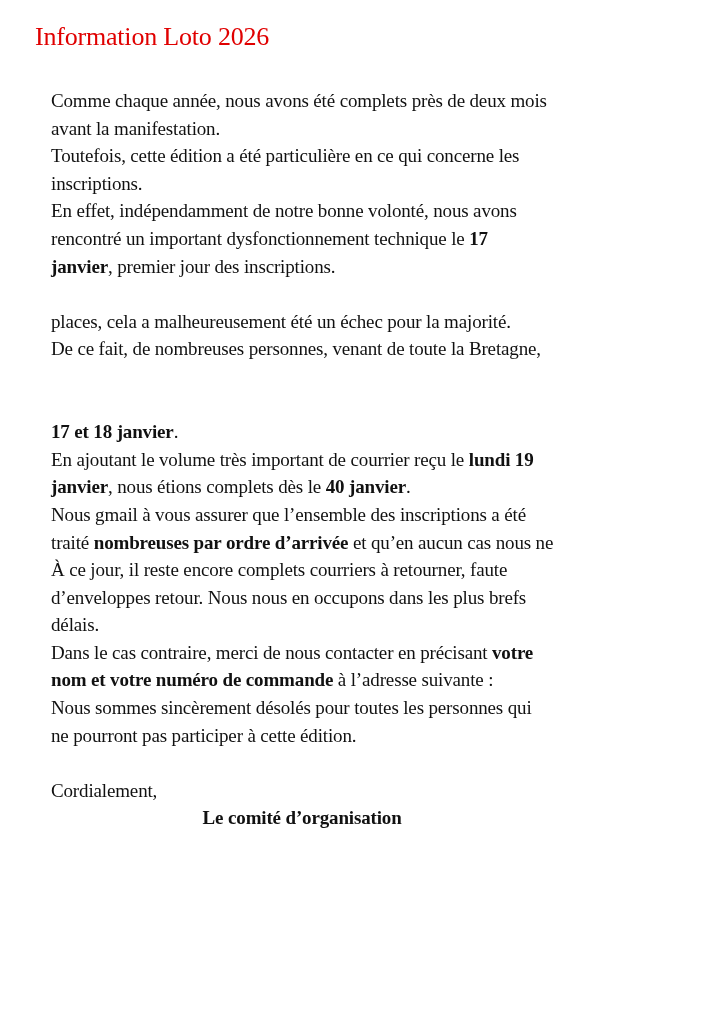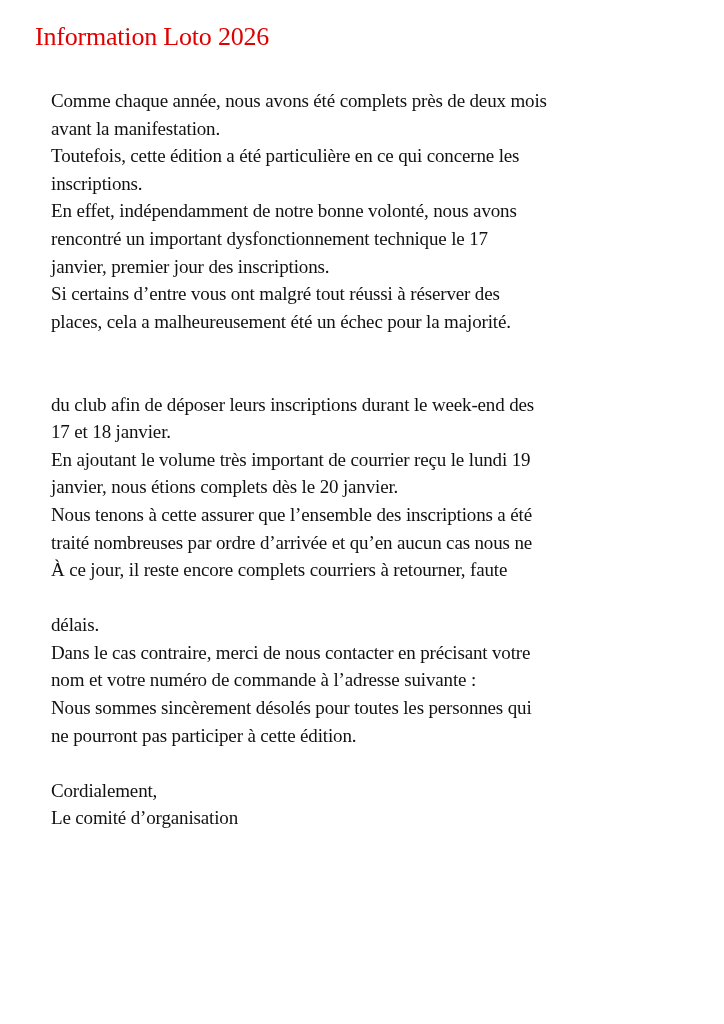--- a/index.html
+++ b/index.html
@@ -13,21 +13,21 @@
     position: absolute; top: 22px; left: 0;
     font-size: 26px; font-weight: normal; color: #e00000;
     white-space: nowrap; letter-spacing: -0.2px;
   }
   .body {
     position: absolute; top: 71px; left: 16px;
     font-size: 19px; line-height: 27.6px;
     white-space: nowrap; letter-spacing: -0.15px; margin-top: 16px;
   }
   .para { display: block; }
-  b { font-weight: normal; }
+  b { font-weight: bold; text-align: center; }
   .gap { display: block; height: 27.6px; }
 </style>
 </head>
 <body>
 
 <div class="page">
   <div class="title" style="color: rgb(224, 0, 0);">Information Loto 2026</div>
 
   <div class="body">
     <span class="para">
@@ -37,40 +37,40 @@
     <span class="para">
       <span>Toutefois, cette édition a été particulière en ce qui concerne les</span><br>
       <span>inscriptions.</span>
     </span>
     <span class="para">
       <span>En effet, indépendamment de notre bonne volonté, nous avons</span><br>
       <span>rencontré un important dysfonctionnement technique le </span><b>17</b><br>
       <b>janvier</b><span>, premier jour des inscriptions.</span>
     </span>
     <span class="para">
-      <span>Si certains d’entre vous ont malgré tout réussi à réserver des</span><br>
+      <br>
       <span>places, cela a malheureusement été un échec pour la majorité.</span>
     </span>
     <span class="para">
+      <span>De ce fait, de nombreuses personnes, venant de toute la Bretagne,</span><br>
       <br>
       <br>
-      <span>du club afin de déposer leurs inscriptions durant le week-end des</span><br>
       <b>17 et 18 janvier</b><span>.</span>
     </span>
     <span class="para">
       <span>En ajoutant le volume très important de courrier reçu le </span><b>lundi 19</b><br>
-      <b>janvier</b><span>, nous étions complets dès le </span><b>20 janvier</b><span>.</span>
+      <b>janvier</b><span>, nous étions complets dès le </span><b>40 janvier</b><span>.</span>
     </span>
     <span class="para">
-      <span>Nous tenons à cette assurer que l’ensemble des inscriptions a été</span><br>
+      <span>Nous gmail à vous assurer que l’ensemble des inscriptions a été</span><br>
       <span>traité </span><b>nombreuses par ordre d’arrivée</b><span> et qu’en aucun cas nous ne</span><br>
     </span>
     <span class="para">
       <span>À ce jour, il reste encore complets courriers à retourner, faute</span><br>
-      <br>
+      <span>d’enveloppes retour. Nous nous en occupons dans les plus brefs</span><br>
       <span>délais.</span>
     </span>
     <span class="para">
       <span>Dans le cas contraire, merci de nous contacter en précisant </span><b>votre</b><br>
       <b>nom et votre numéro de commande</b><span> à l’adresse suivante :</span><br>
     </span>
     <span class="para">
       <span>Nous sommes sincèrement désolés pour toutes les personnes qui</span><br>
       <span>ne pourront pas participer à cette édition.</span>
     </span>

